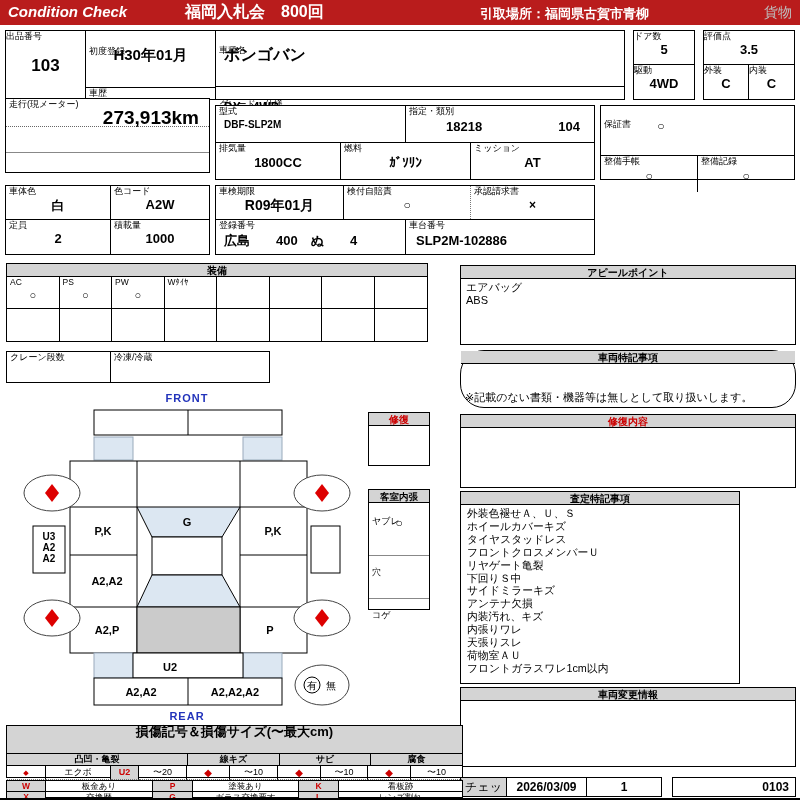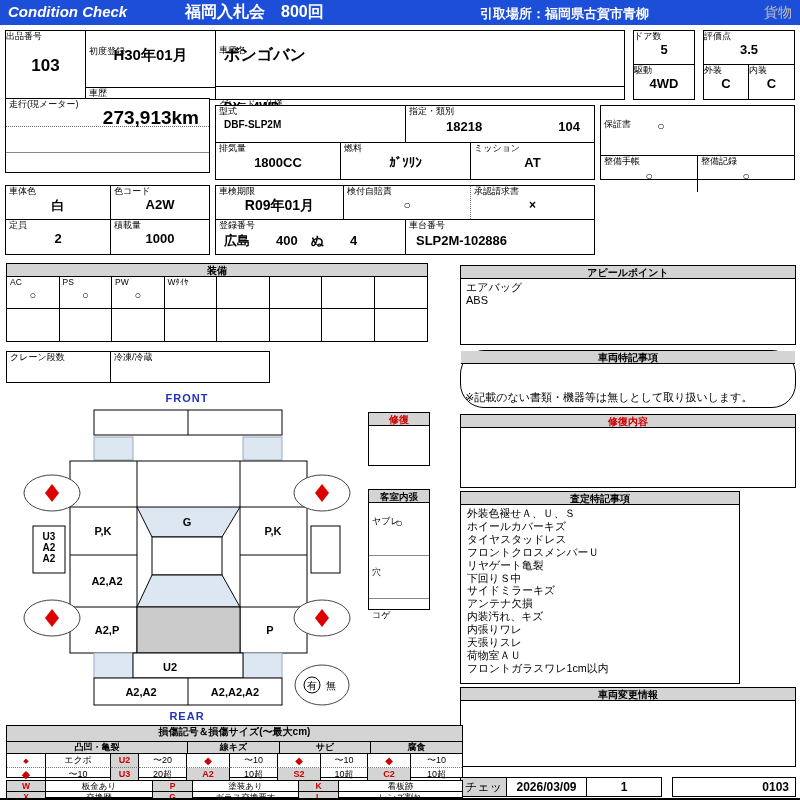--- a/index.html
+++ b/index.html
@@ -9,21 +9,21 @@
   .box{position:absolute;border:1px solid #000;background:#fff;box-sizing:border-box;}
   .row{display:flex;box-sizing:border-box;}
   .cell{position:relative;box-sizing:border-box;}
   .br{border-right:1px solid #000;}
   .bb{border-bottom:1px solid #000;}
   .lbl{position:absolute;top:1px;left:3px;font-size:9px;line-height:1.1;white-space:nowrap;}
   .lblc{display:block;text-align:left;font-size:9px;line-height:1.2;}
   .val{text-align:center;font-weight:bold;font-size:13px;}
   .shead{height:13px;background:#d4d4d4;border-bottom:1px solid #000;text-align:center;
          font-size:10px;font-weight:bold;line-height:13px;box-sizing:border-box;}
-  .topbar{position:absolute;left:0;top:0;width:800px;height:25px;background:#1d4ed8;}
+  .topbar{position:absolute;left:0;top:0;width:800px;height:25px;background:#b91c1c;}
   .topbar span{position:absolute;color:#fff;white-space:nowrap;}
   .redtxt{color:#cc0000;}
   .graycell{background:#d4d4d4;}
   .legend-grid{display:grid;font-size:9px;}
   .lg-cell{border-right:1px solid #000;text-align:center;line-height:13px;height:13px;overflow:hidden;}
   .lg-dot{border-bottom:1px dotted #777;}
   .diamond{color:#cc0000;}
   .sym-row{display:flex;height:10px;font-size:8.5px;line-height:10px;}
   .sym-code{background:#d4d4d4;color:#cc0000;font-weight:bold;text-align:center;border-right:1px solid #000;box-sizing:border-box;}
   .sym-desc{text-align:center;border-right:1px solid #000;box-sizing:border-box;}
@@ -385,21 +385,21 @@
 
     <ellipse cx="322" cy="295" rx="27" ry="20" fill="#fff" stroke="#444"></ellipse>
     <circle cx="312" cy="295" r="8" fill="none" stroke="#000"></circle>
     <text x="312" y="299" text-anchor="middle" font-size="10">有</text>
     <text x="331" y="299" text-anchor="middle" font-size="10">無</text>
 
     <text x="187" y="330" text-anchor="middle" font-size="11" font-weight="bold" fill="#2233bb" letter-spacing="1">REAR</text>
   </svg>
 
   <div class="box" style="left:6px;top:725px;width:457px;height:53px;">
-    <div class="shead" style="height:16px;line-height:12px;font-size:10px;">損傷記号＆損傷サイズ(〜最大cm)</div>
+    <div class="shead" style="height:28px;line-height:12px;font-size:13px;">損傷記号＆損傷サイズ(〜最大cm)</div>
     <div class="row" style="height:12px;background:#d4d4d4;border-bottom:1px solid #000;font-size:9px;font-weight:bold;text-align:center;line-height:11px;">
       <div class="br" style="width:180px;">凸凹・亀裂</div>
       <div class="br" style="width:91px;">線キズ</div>
       <div class="br" style="width:90px;">サビ</div>
       <div style="flex:1;">腐食</div>
     </div>
     <div class="legend-grid" style="grid-template-columns:39px 65px 28px 48px 43px 48px 43px 47px 43px 51px;">
       <div class="lg-cell lg-dot"><span class="diamond" style="font-size:7px;">◆</span></div>
       <div class="lg-cell lg-dot">エクボ</div>
       <div class="lg-cell lg-dot graycell redtxt" style="font-weight:bold;">U2</div>

